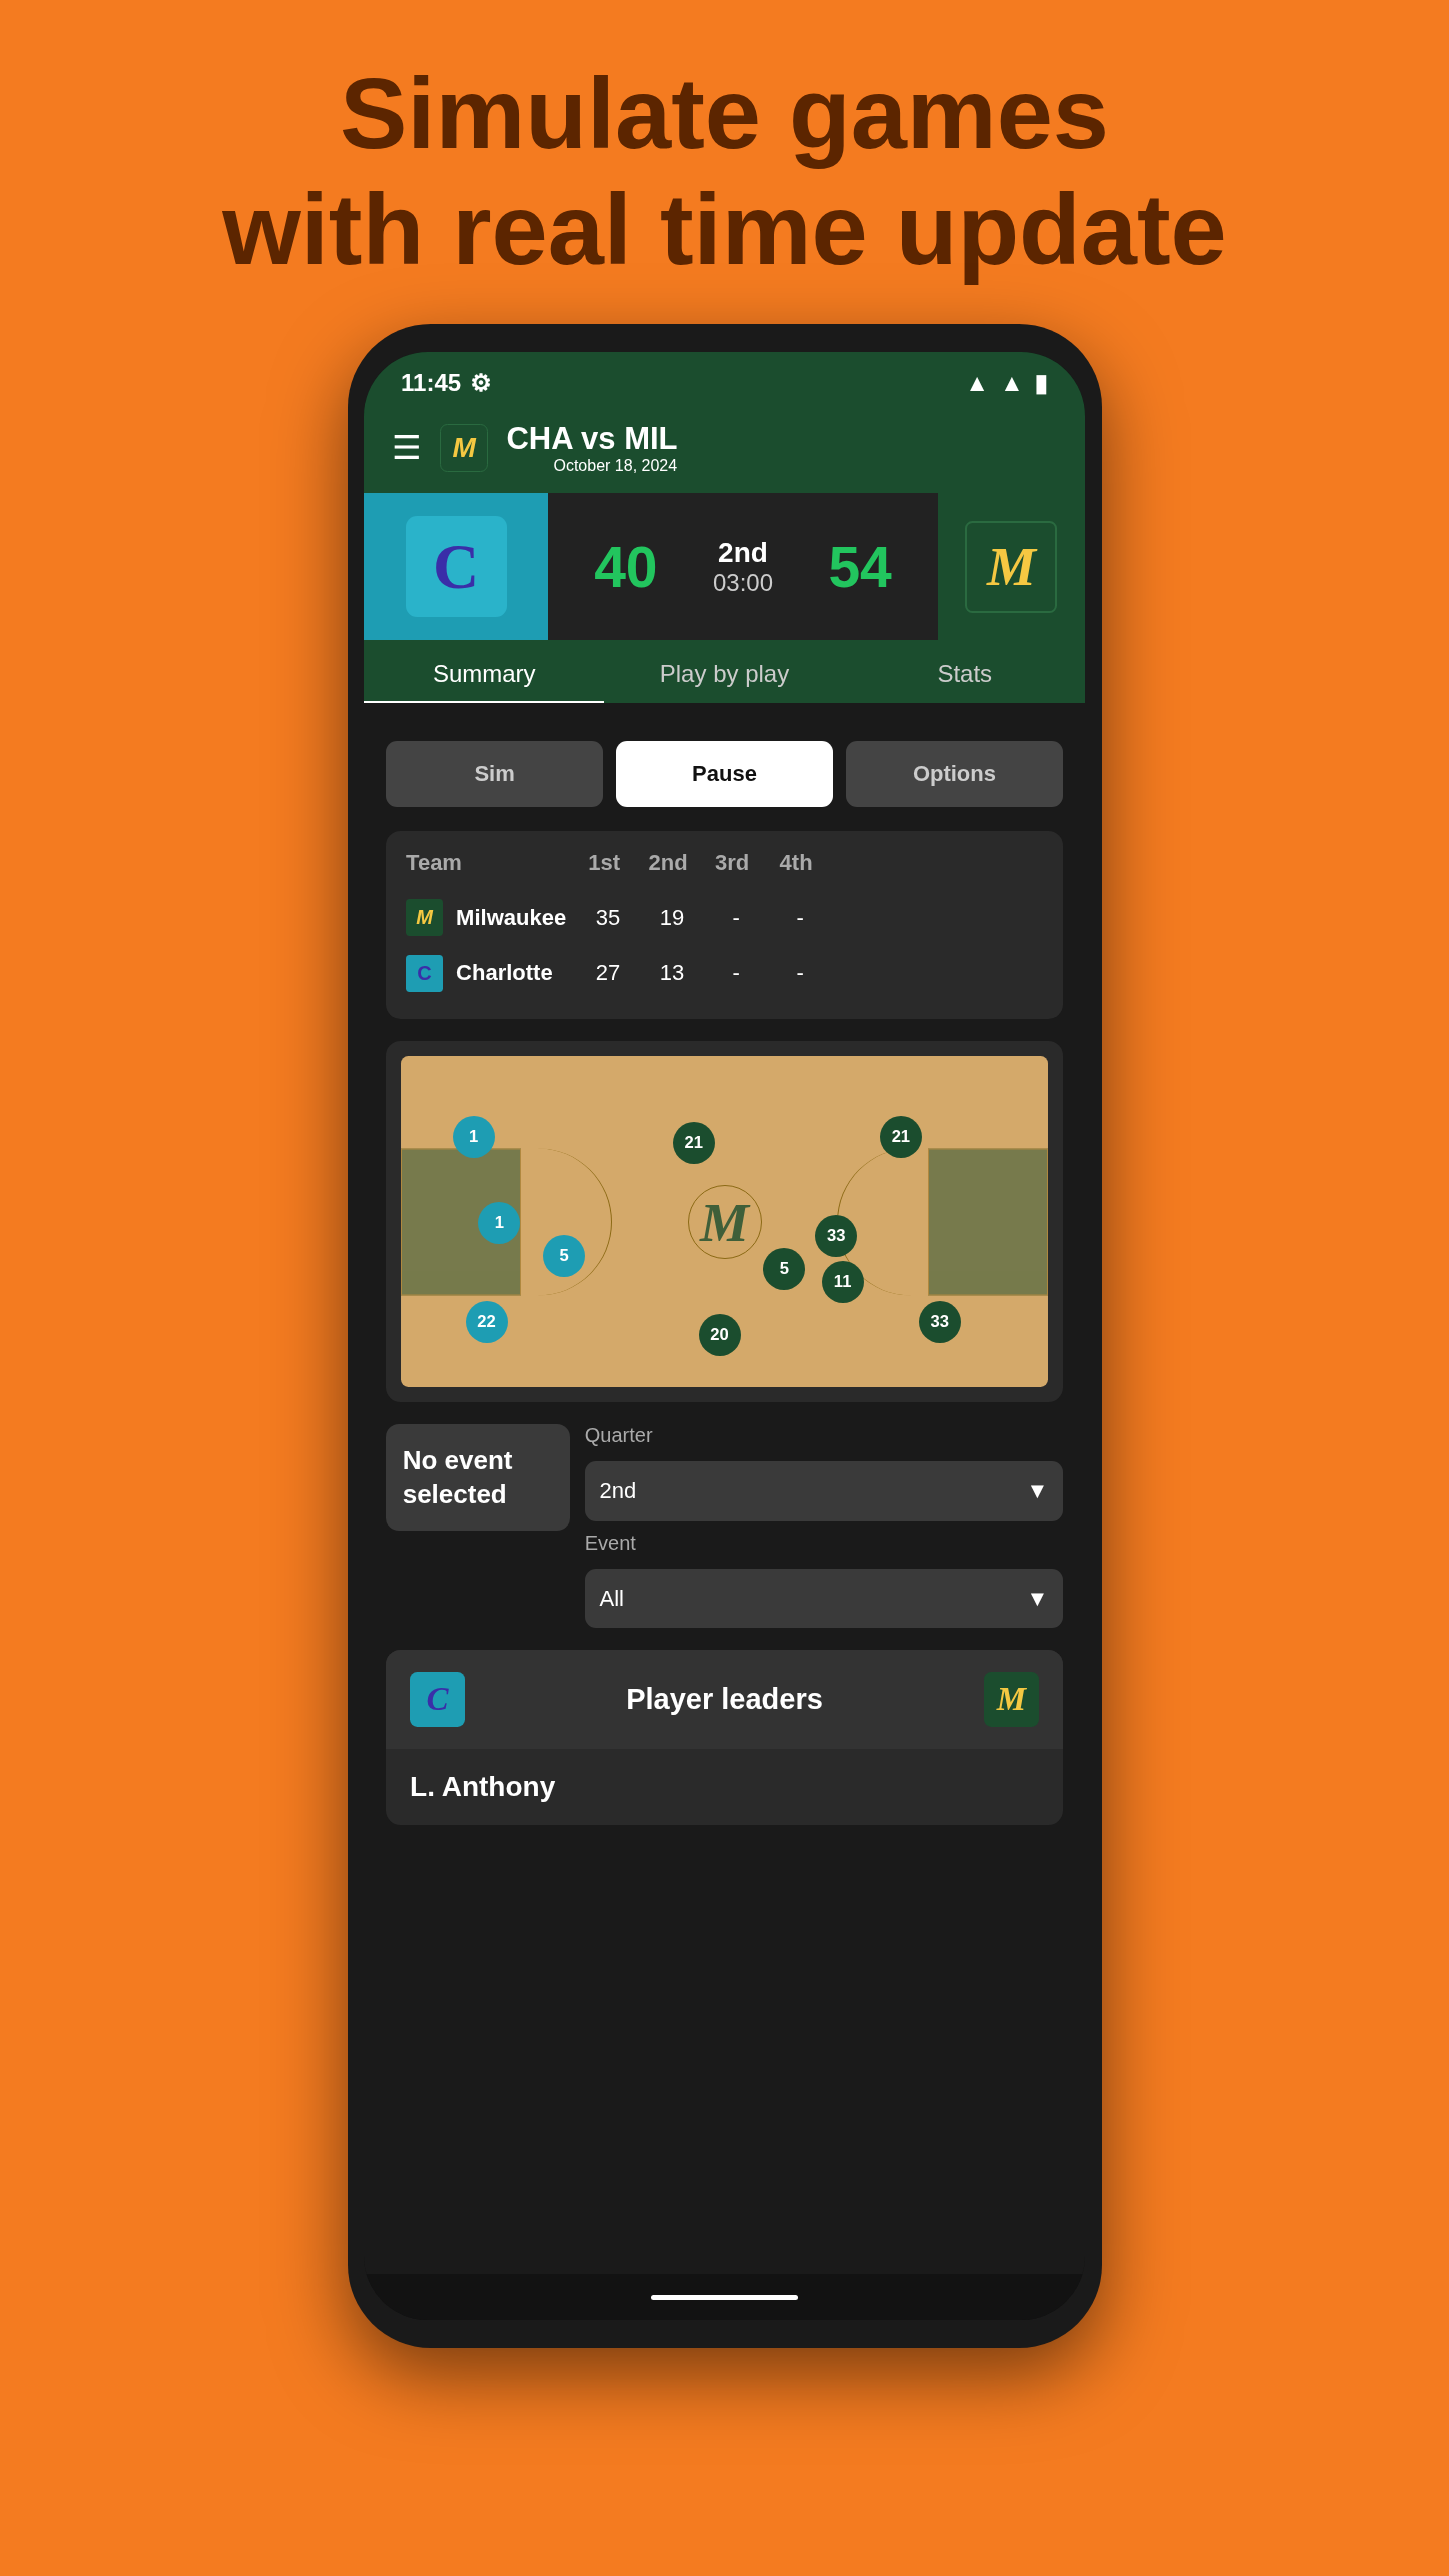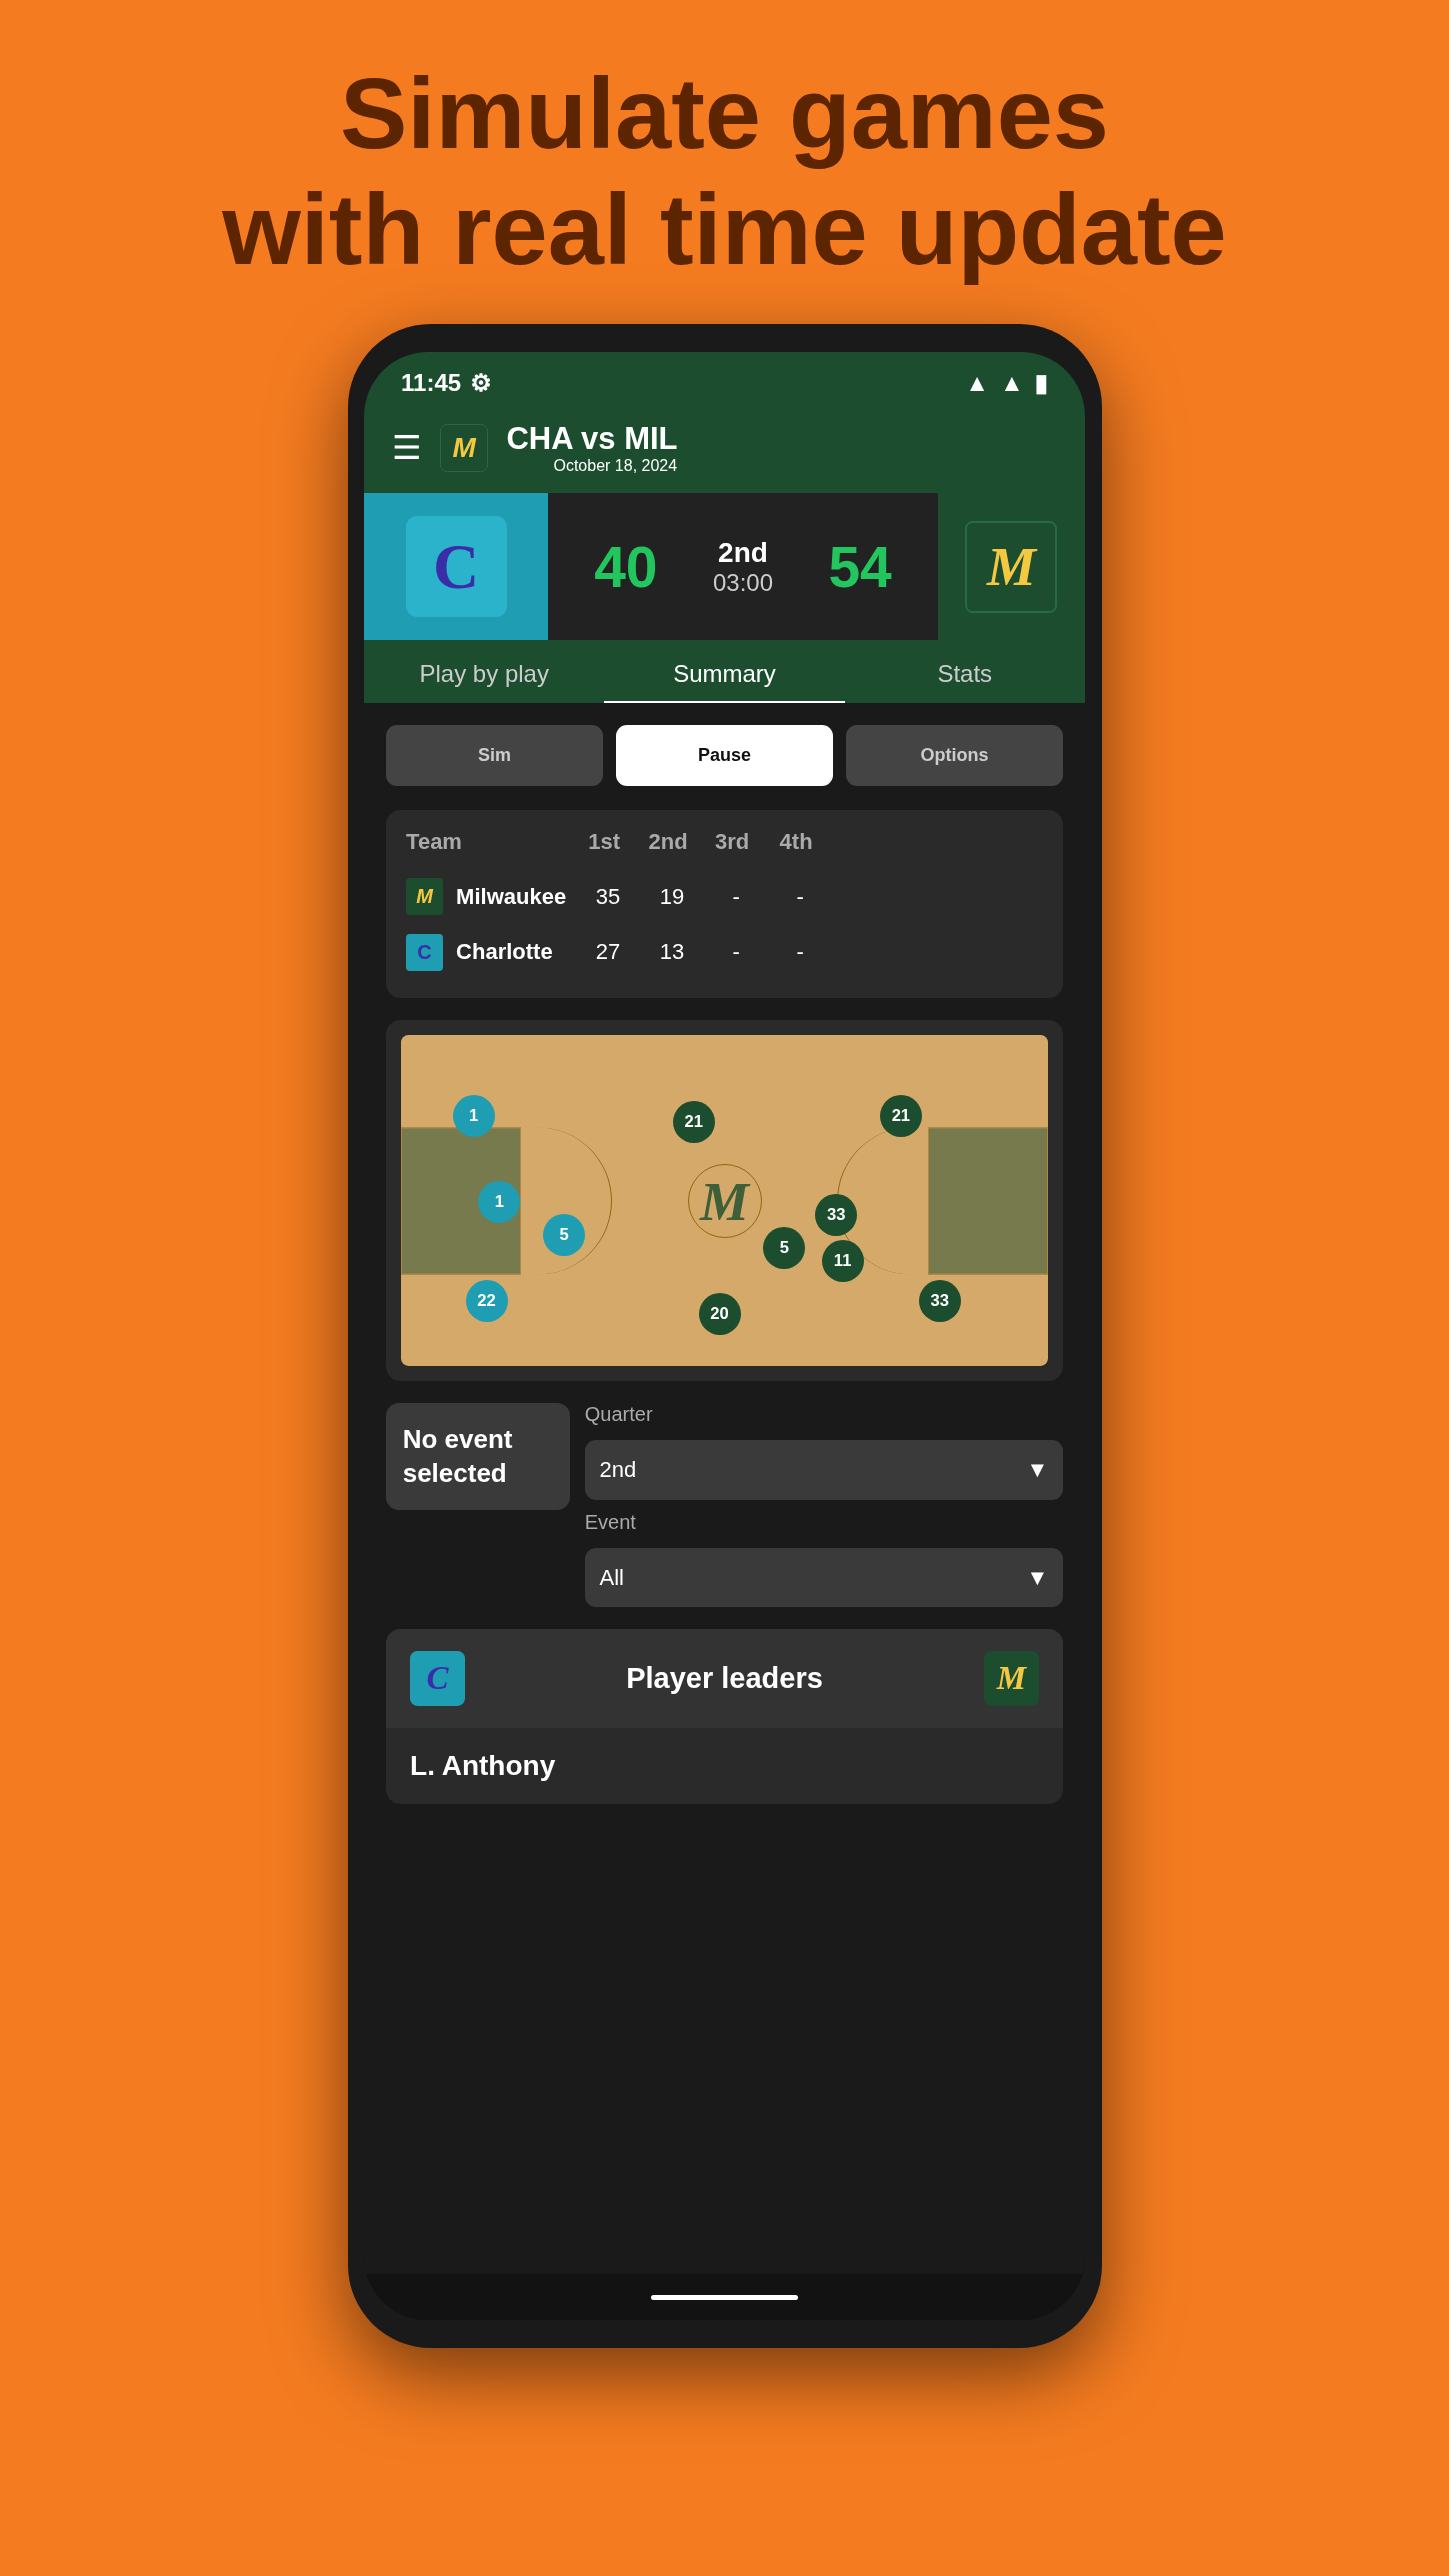--- a/index.html
+++ b/index.html
@@ -168,25 +168,26 @@
     
     .sim-controls {
       display: flex;
       gap: 13px;
       margin-bottom: 24px;
     }
     .sim-btn {
       flex: 1;
       padding: 20px 9.2px;
       border-radius: 11px;
-      font-size: 18px;
+      font-size: 22px;
       font-weight: 700;
       cursor: pointer;
       text-align: center;
       border: none;
+      margin-top: 16px;
     }
     .sim-btn.default { background: #444; color: #ccc; }
     .sim-btn.active { background: white; color: #111; }
 
     
     .score-table {
       background: #2a2a2a;
       border-radius: 14.7px;
       padding: 18.4px 20px;
       margin-bottom: 22px;
@@ -449,25 +450,25 @@
           <div class="time">03:00</div>
         </div>
         <span class="score-num">54</span>
       </div>
       <div class="team-right-banner">
         <div class="team-logo-m">M</div>
       </div>
     </div>
 
     <div class="tabs">
+      <div class="tab active">
+        <span>Summary</span>
+      </div>
       <div class="tab">
         <span>Play by play</span>
-      </div>
-      <div class="tab active">
-        <span>Summary</span>
       </div>
       <div class="tab">
         <span>Stats</span>
       </div>
     </div>
 
     <div class="main-content">
 
       <div class="sim-controls">
         <button class="sim-btn default">Sim</button>

